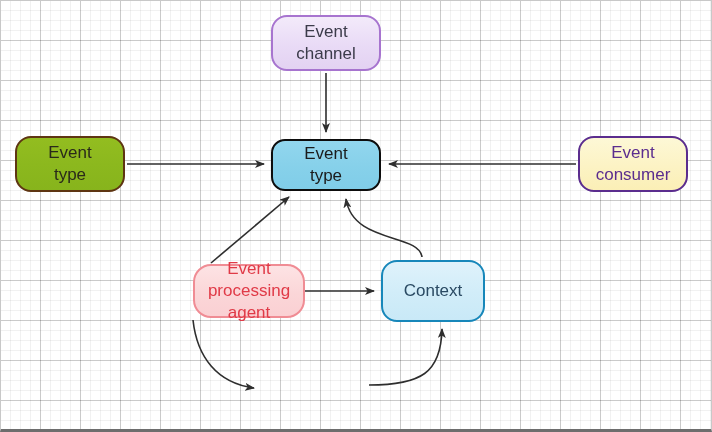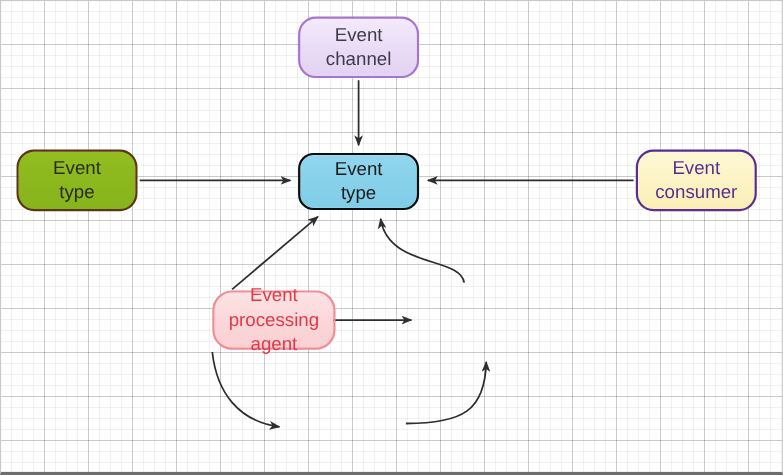--- a/index.html
+++ b/index.html
@@ -151,15 +151,18 @@
   <div class="node n-event-consumer" style="left:577px; top:135px; width:110px; height:56px;">
     <span>Event
 consumer</span>
   </div>
 
   <div class="node n-event-processing-agent" style="left:144px; top:263px; width:112px; height:54px;margin-left:48px;">
     <span>Event processing
 agent</span>
   </div>
 
+  <div class="node n-context" style="left:380px; top:259px; width:104px; height:62px;">
+    <span>Context</span>
+  </div>
 
 
 </div>
 
 </body></html>

